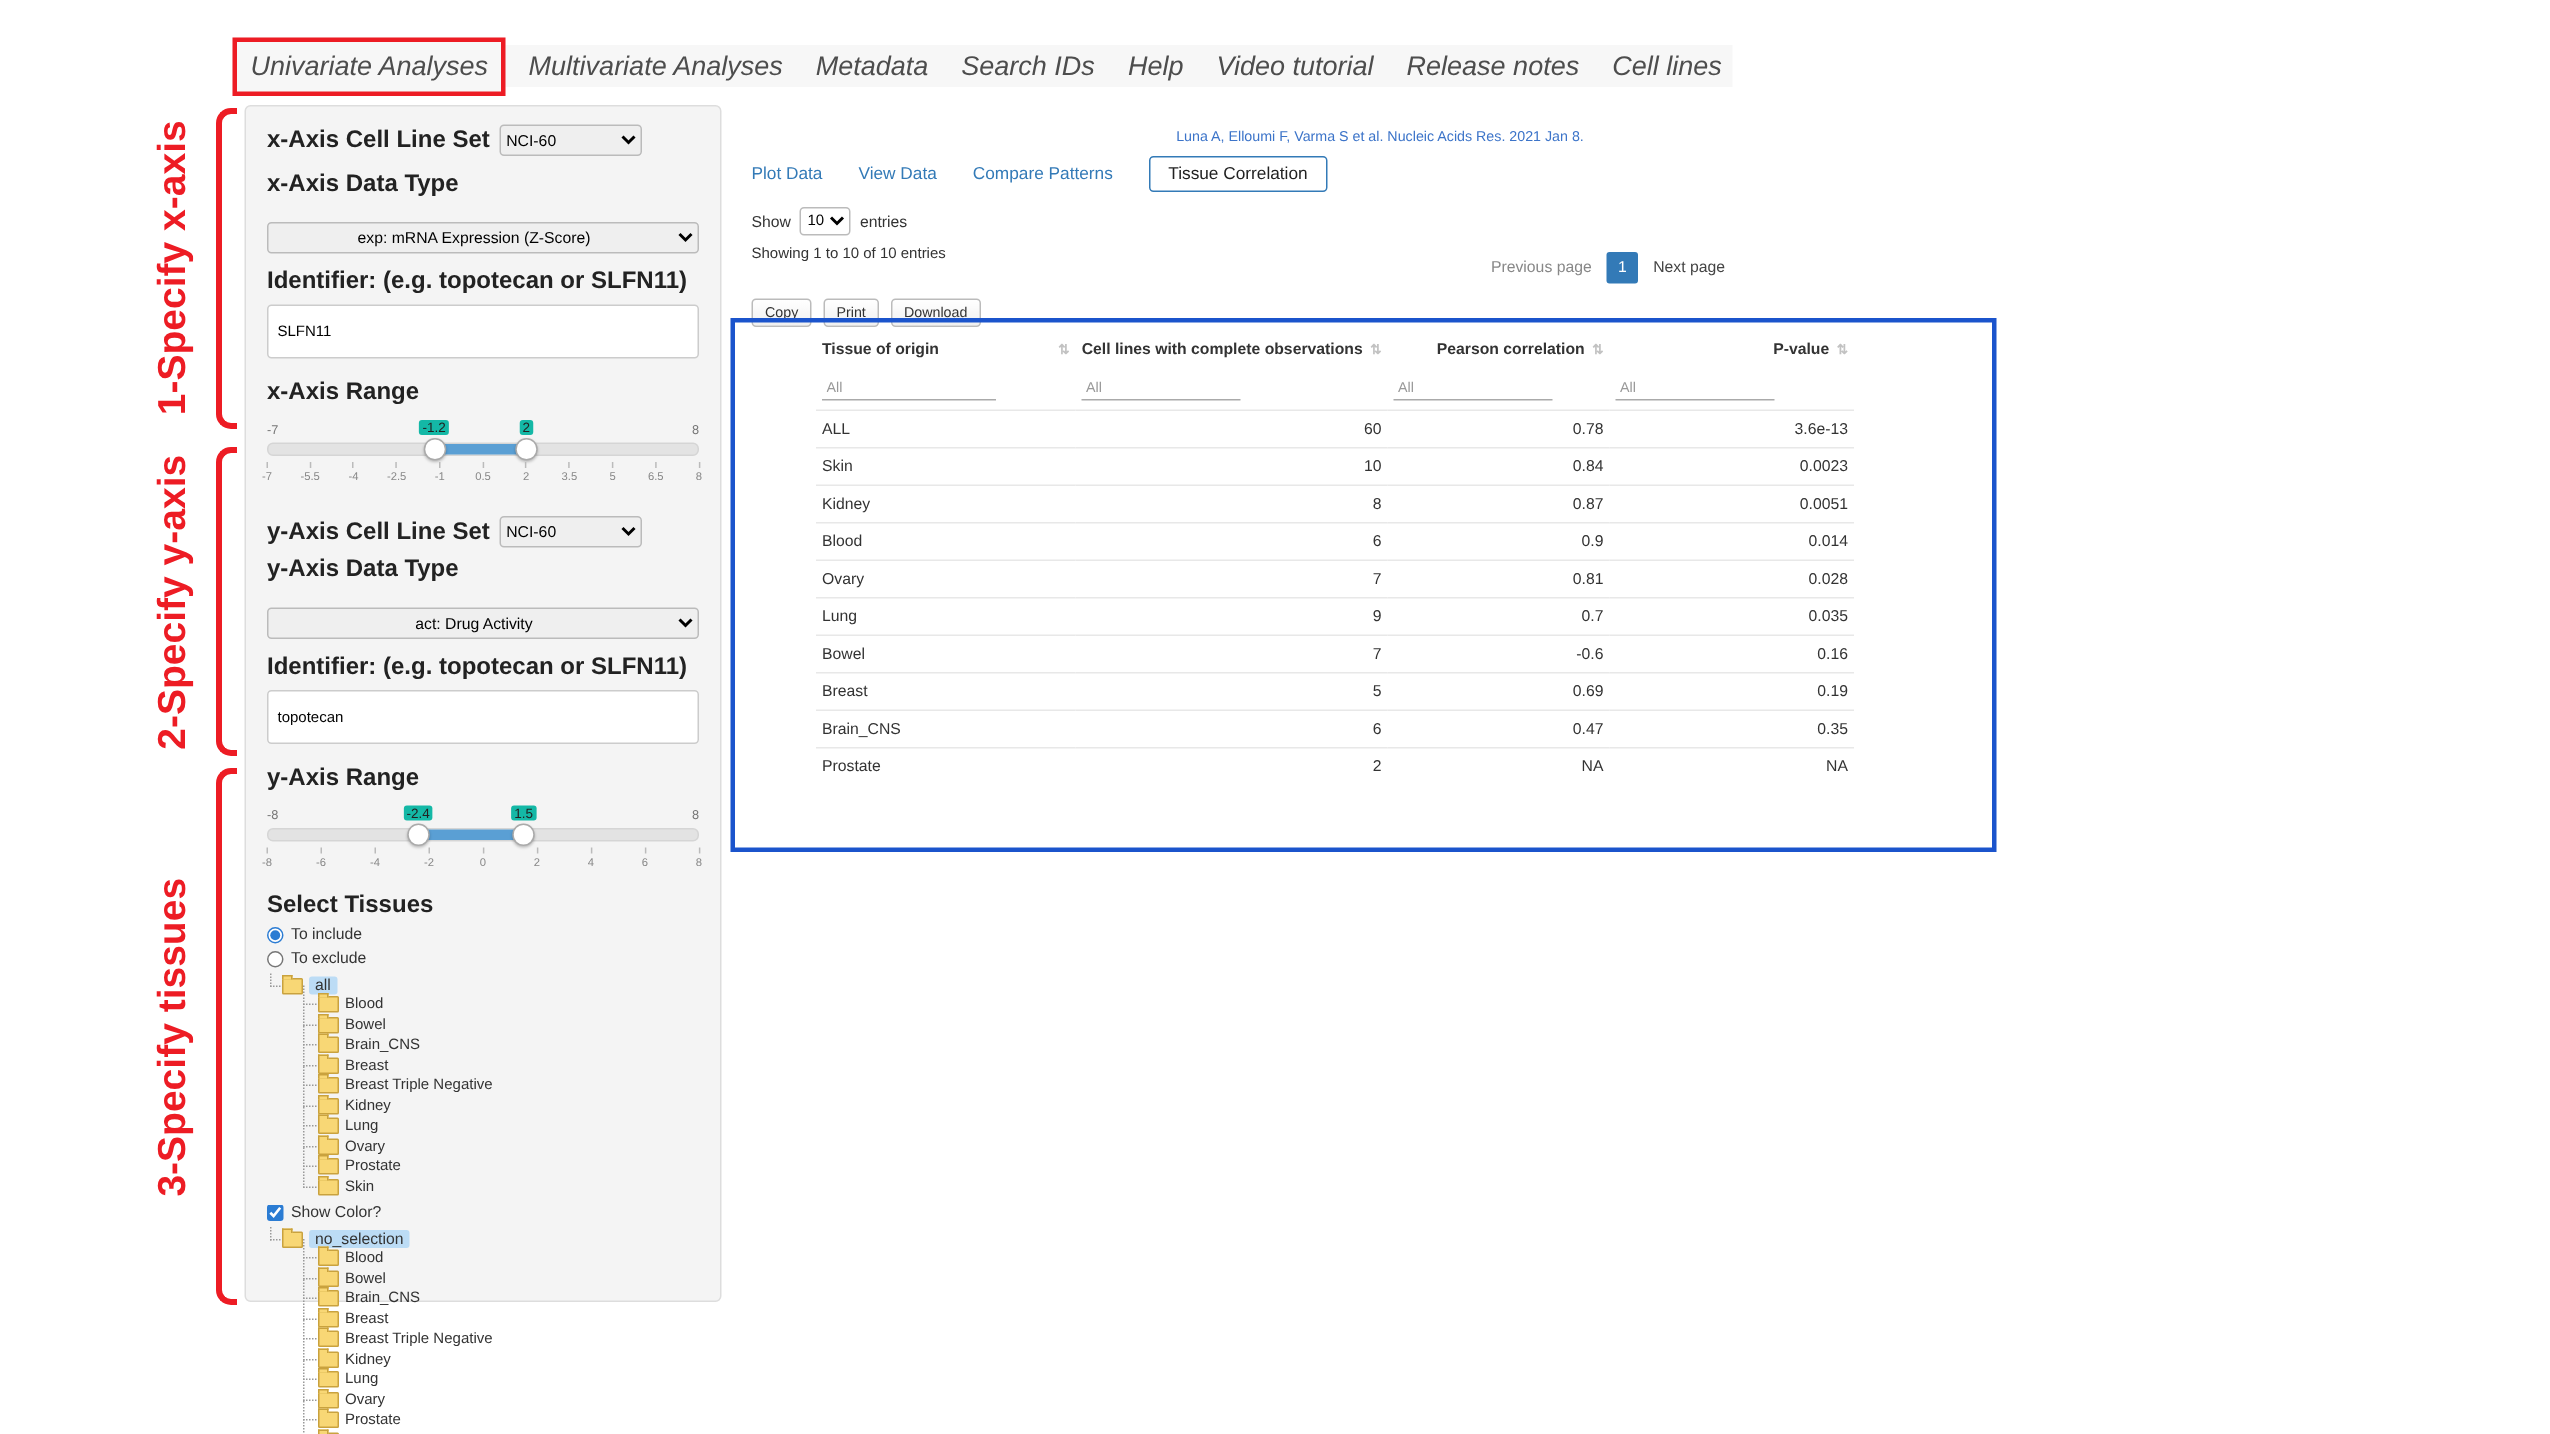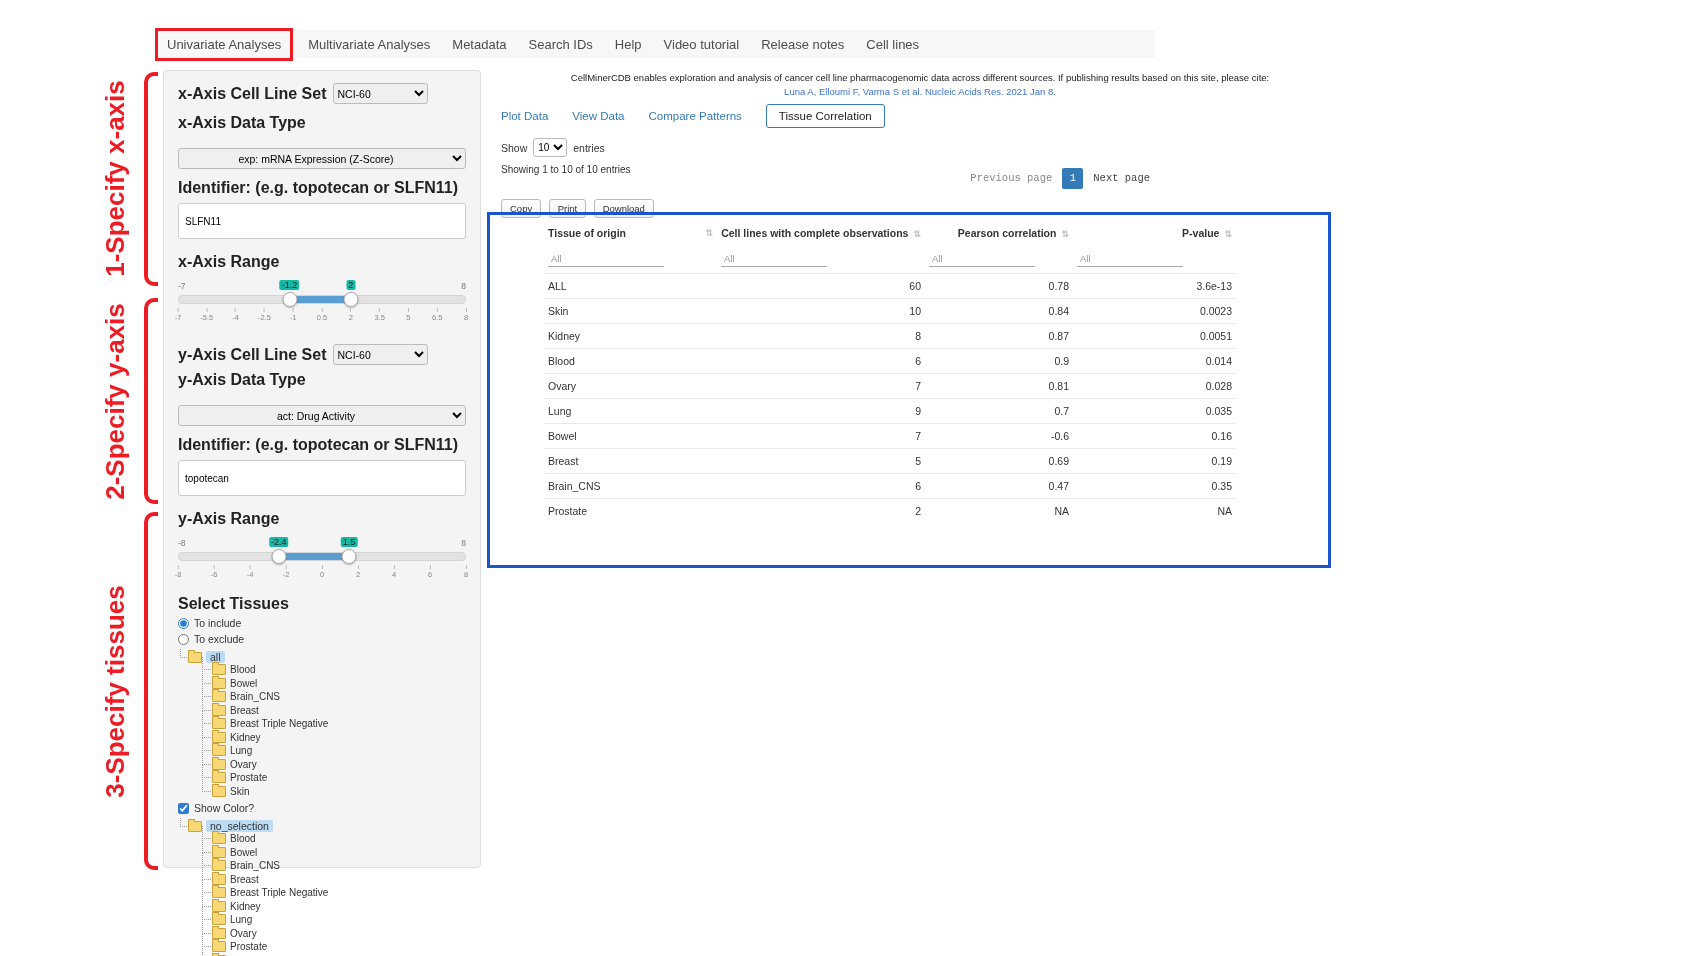--- a/index.html
+++ b/index.html
@@ -2,21 +2,21 @@
 <html><head>
 <meta charset="utf-8">
 <style>
   html,body { margin:0; padding:0; background:#fff; }
   .page { position:relative; width:1700px; height:956px; background:#fff; overflow:hidden;
           font-family:"Liberation Sans",sans-serif; color:#333; }
 
   
   .topnav { position:absolute; left:155px; top:30px; width:1000px; height:28px;
             background:#f7f7f7; display:flex; align-items:center; overflow:visible; }
-  .nav-item { padding:0 11px; font-size:13px; color:#4d4d4d; white-space:nowrap; cursor:pointer; }
+  .nav-item { padding:0 11px; font-size:18px; color:#4d4d4d; white-space:nowrap; cursor:pointer;font-style:italic; }
   .nav-item-active { border:3px solid #ed1c24; padding:6px 9px; margin-right:4px; background:#f7f7f7; }
 
   
   .bracket { position:absolute; width:14px; border:4px solid #ed1c24; border-right:none;
              border-top-left-radius:10px; border-bottom-left-radius:10px; box-sizing:border-box; }
   .vlabel { position:absolute; width:300px; text-align:center; transform:rotate(-90deg);
             color:#ed1c24; font-weight:bold; font-size:26px; white-space:nowrap; }
 
   
   .sidebar { position:absolute; left:163px; top:70px; width:318px; height:798px;
@@ -70,21 +70,21 @@
   .citation1 { position:absolute; top:2px; left:0; width:100%; text-align:center; font-size:9.5px; color:#222; }
   .citation2 { position:absolute; top:16px; left:0; width:100%; text-align:center; font-size:9.5px;
                color:#3c74c9; cursor:pointer; }
   .tabsrow { position:absolute; top:34px; left:6px; display:flex; align-items:center; gap:24px;
              font-size:11.5px; color:#337ab7; }
   .tab { cursor:pointer; }
   .tab-active { border:1px solid #337ab7; border-radius:3px; padding:5px 12px; color:#222; background:#fff; }
   .showrow { position:absolute; top:68px; left:6px; display:flex; align-items:center; gap:6px; font-size:10.5px; }
   .showrow select { font-size:10px; height:19px; border:1px solid #bbb; border-radius:3px; background:#fff; }
   .showingrow { position:absolute; top:94px; left:6px; font-size:10px; color:#333; }
-  .pagination { position:absolute; top:98px; left:0; width:655px; text-align:right; font-size:10.5px;font-family:Liberation Mono, monospace; }
+  .pagination { position:absolute; top:98px; left:0; width:655px; text-align:right; font-size:10.5px; }
   .page-prev { color:#888; margin-right:10px; cursor:pointer; }
   .page-num { display:inline-block; background:#337ab7; color:#fff; min-width:21px; height:21px;
               line-height:21px; text-align:center; border-radius:2px; margin-right:10px; cursor:pointer; }
   .page-next { color:#444; cursor:pointer; }
   .exportrow { position:absolute; top:128px; left:6px; }
   .btn { display:inline-block; border:1px solid #bbb; background:linear-gradient(#fff,#f0f0f0);
          border-radius:3px; font-size:9.5px; color:#333; padding:3px 8px; margin-right:3px; cursor:pointer; }
   .bluebox { position:absolute; top:142px; left:-8px; width:844px; height:356px;
              border:3px solid #1b54cc; box-sizing:border-box; padding:6px 10px; }
 
@@ -316,21 +316,20 @@
           </div>
         <div class="tree-item">
             <span class="folder"></span>
             <span>Skin</span>
           </div>
       </div>
     </div>
   </div>
 
   <div class="main">
-    <div class="citation1">CellMinerCDB enables exploration and analysis of cancer cell line pharmacogenomic data across different sources. If publishing results based on this site, please cite:</div>
     <div class="citation2">Luna A, Elloumi F, Varma S et al. Nucleic Acids Res. 2021 Jan 8.</div>
 
     <div class="tabsrow">
       <span class="tab">Plot Data</span>
       <span class="tab">View Data</span>
       <span class="tab">Compare Patterns</span>
       <span class="tab tab-active">Tissue Correlation</span>
     </div>
 
     <div class="showrow">

